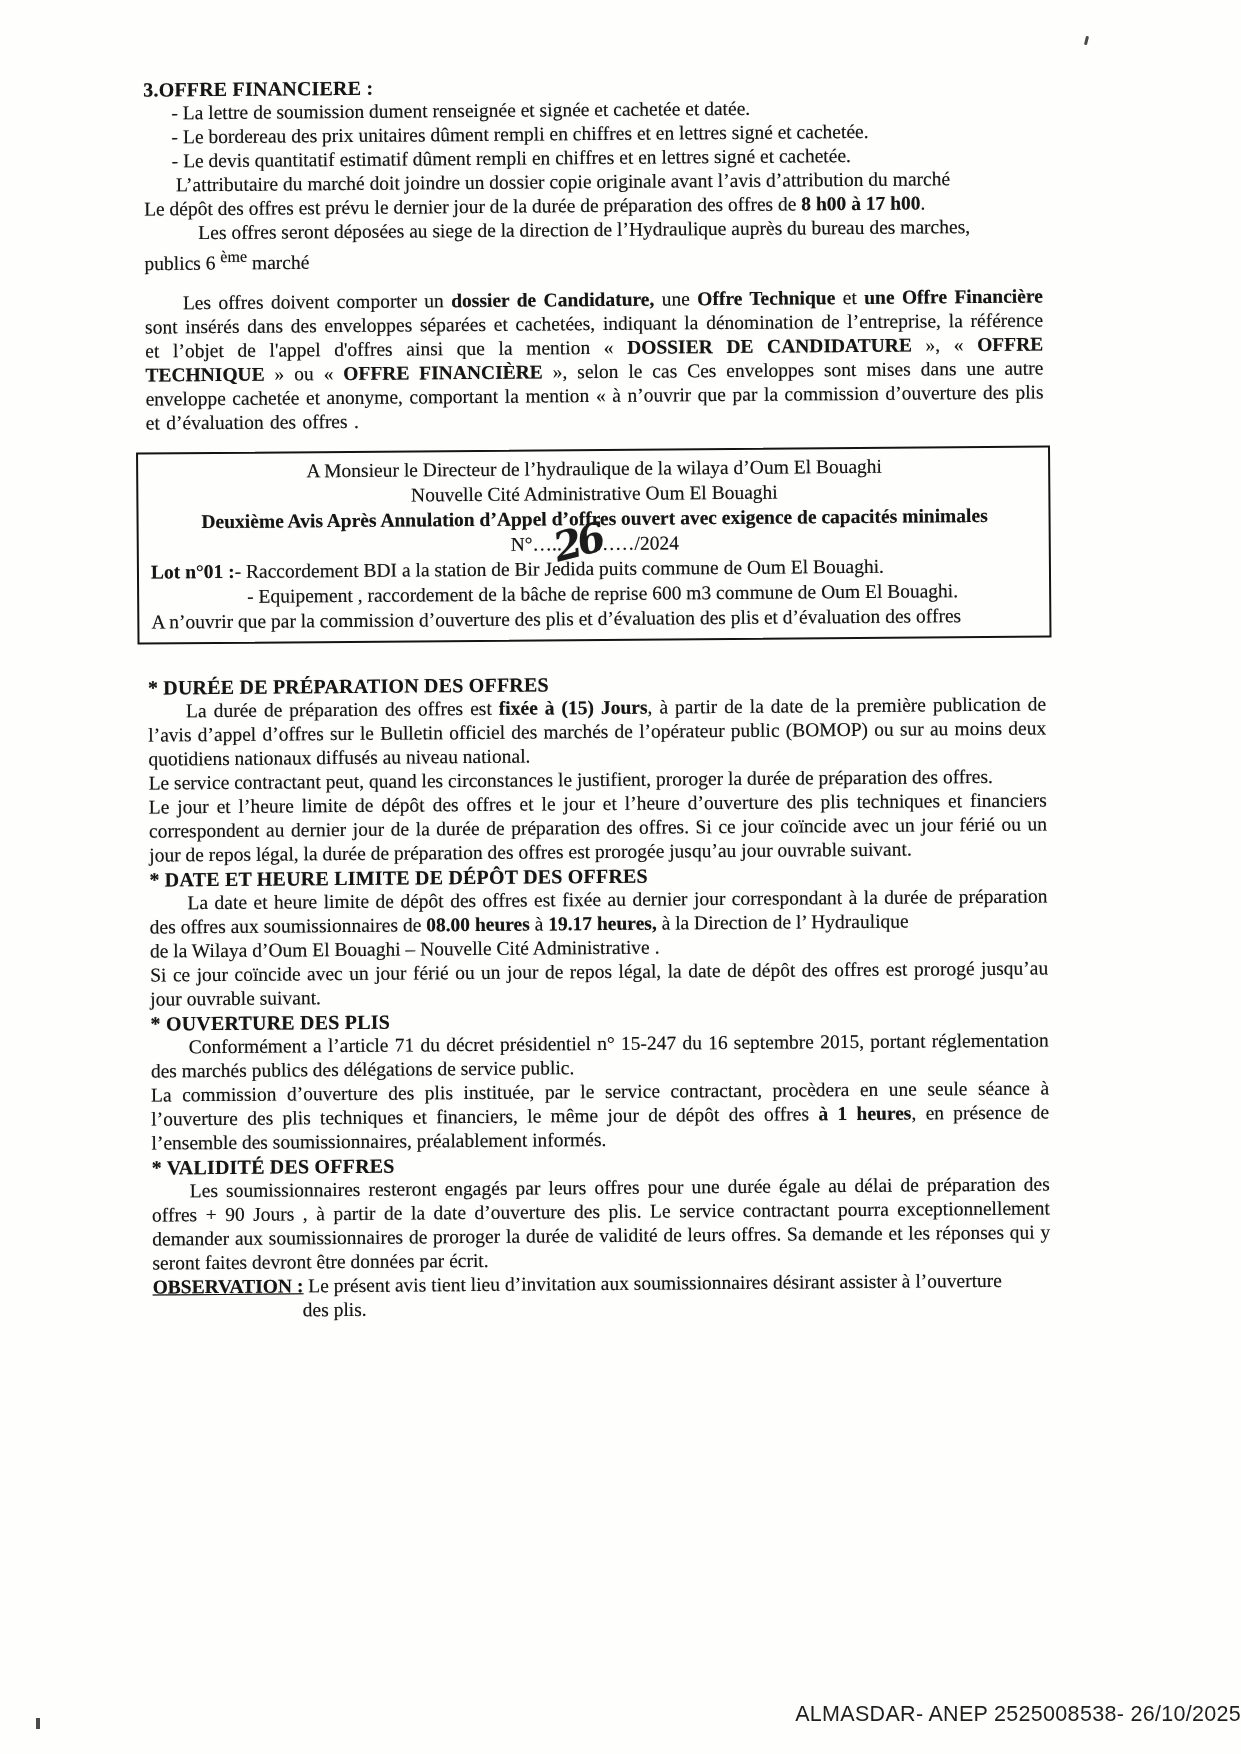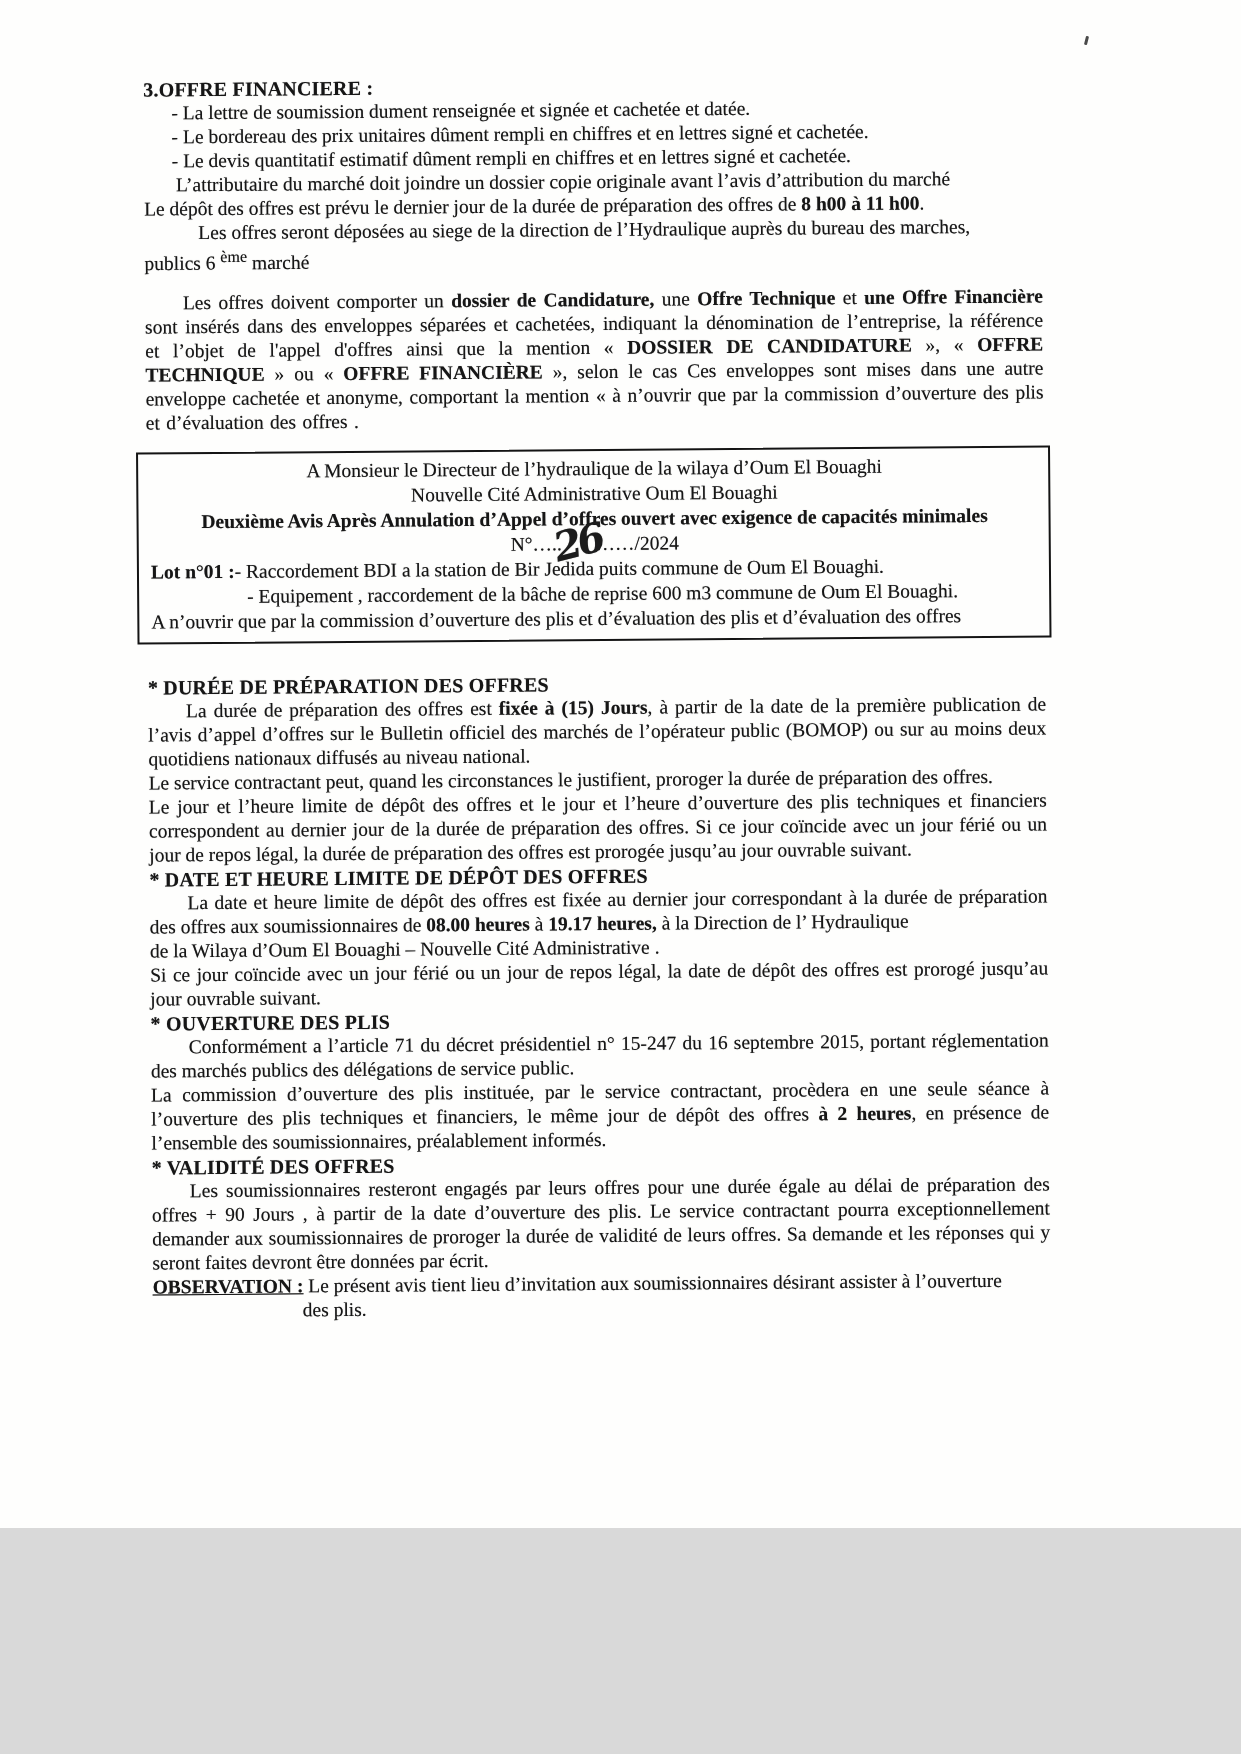--- a/index.html
+++ b/index.html
@@ -1,17 +1,17 @@
 <!DOCTYPE html>
 <html lang="fr"><head>
 <meta charset="utf-8">
 <style>
   html,body { margin:0; padding:0; background:#d9d9d9; }
   .page {
-    position:relative; width:1241px; height:1528px; margin:0 auto;
+    position:relative; width:1241px; height:1754px; margin:0 auto;
     background:#fefefdff; overflow:hidden;
     font-family:"Liberation Serif","DejaVu Serif",serif;
     color:#161616;
   }
   .rot {
     position:absolute; left:146px; top:74px; width:898px;
     transform:rotate(-0.45deg); transform-origin:50% 30%;
     font-size:19.5px; line-height:24px;
     text-shadow:0 0 0.7px rgba(10,10,10,0.5);
   }
@@ -63,21 +63,21 @@
 
 <div class="page">
   <div class="rot">
 
     <div>
       <div class="shead">3.OFFRE  FINANCIERE :</div>
       <div class="line ind1">- La lettre de soumission dument renseignée et signée et cachetée et datée.</div>
       <div class="line ind1">- Le bordereau des prix unitaires dûment rempli en chiffres et en lettres signé et cachetée.</div>
       <div class="line ind1">- Le devis quantitatif estimatif dûment rempli en chiffres et en lettres signé et cachetée.</div>
       <div class="line ind2">L’attributaire du marché doit joindre un dossier copie originale avant l’avis d’attribution du marché</div>
-      <p class="para line"><span>Le dépôt des offres est prévu le dernier jour de la durée de préparation des offres de </span><b>8 h00 à 11 h00</b><span>.</span></p>
+      <p class="para line"><span>Le dépôt des offres est prévu le dernier jour de la durée de préparation des offres de </span><b>8 h00 à 17 h00</b><span>.</span></p>
       <div class="line ind3 just">Les offres seront déposées  au siege de la direction de l’Hydraulique auprès du bureau des marches,</div>
       <p class="para line"><span>publics 6 </span><sup>ème</sup><span> marché</span></p>
     </div>
 
     <p class="para envpara"><span>Les offres  doivent  comporter  un  </span><b>dossier  de  Candidature,</b><span>  une  </span><b>Offre  Technique</b><span> et  </span><b>une  Offre Financière</b><span>  sont insérés dans des enveloppes séparées et cachetées, indiquant la dénomination de l’entreprise, la référence et l’objet de l'appel d'offres ainsi que la mention « </span><b>DOSSIER DE CANDIDATURE</b><span> »,  « </span><b>OFFRE TECHNIQUE</b><span> » ou « </span><b>OFFRE FINANCIÈRE</b><span> », selon le cas  Ces enveloppes sont mises dans une autre enveloppe cachetée et anonyme, comportant la mention « à n’ouvrir que par la commission d’ouverture des plis et  d’évaluation des  offres .</span></p>
 
     <div class="box">
       <div class="ctr">A Monsieur le Directeur de l’hydraulique  de la wilaya d’Oum El Bouaghi</div>
       <div class="ctr">Nouvelle Cité Administrative Oum El Bouaghi</div>
       <div class="ctr bold">Deuxième Avis Après Annulation d’Appel d’offres ouvert avec exigence de capacités minimales</div>
@@ -97,21 +97,21 @@
     <div class="sec-generic">
       <div class="shead">* DATE ET HEURE LIMITE DE DÉPÔT DES OFFRES</div>
       <p class="para just p-indent"><span>La date et heure limite de dépôt des offres est fixée au dernier jour correspondant à la durée de préparation des offres aux soumissionnaires de </span><b>08.00 heures</b><span> à </span><b>19.17 heures,</b><span> à la Direction de l’ Hydraulique</span></p>
       <p class="para">de la Wilaya d’Oum El Bouaghi – Nouvelle Cité Administrative .</p>
       <p class="para just">Si ce jour coïncide avec un jour férié ou un jour de repos légal, la date de dépôt des offres est prorogé jusqu’au jour ouvrable suivant.</p>
     </div>
 
     <div class="sec-generic">
       <div class="shead">* OUVERTURE DES PLIS</div>
       <p class="para just p-indent">Conformément a l’article 71 du décret présidentiel n° 15-247  du 16 septembre  2015, portant réglementation des marchés publics des délégations de service public.</p>
-      <p class="para just"><span>La commission d’ouverture des plis instituée, par le service contractant, procèdera en une seule séance à l’ouverture des plis techniques et financiers, le même jour de dépôt des offres </span><b>à 2 heures</b><span>, en présence de l’ensemble des soumissionnaires, préalablement informés.</span></p>
+      <p class="para just"><span>La commission d’ouverture des plis instituée, par le service contractant, procèdera en une seule séance à l’ouverture des plis techniques et financiers, le même jour de dépôt des offres </span><b>à 1 heures</b><span>, en présence de l’ensemble des soumissionnaires, préalablement informés.</span></p>
     </div>
 
     <div class="sec-generic">
       <div class="shead">* VALIDITÉ DES OFFRES</div>
       <p class="para just p-indent">Les soumissionnaires resteront engagés par leurs offres  pour une durée égale au délai de préparation des offres + 90 Jours , à partir de la date d’ouverture des plis. Le service contractant pourra exceptionnellement demander aux soumissionnaires de proroger la durée de validité de leurs offres. Sa demande et les réponses qui y seront faites devront être données par écrit.</p>
     </div>
 
     <p class="para"><b class="obs-label">OBSERVATION :</b><span> Le présent avis tient lieu d’invitation aux soumissionnaires désirant  assister à l’ouverture</span></p>
     <div class="obs-suite">des plis.</div>
 

